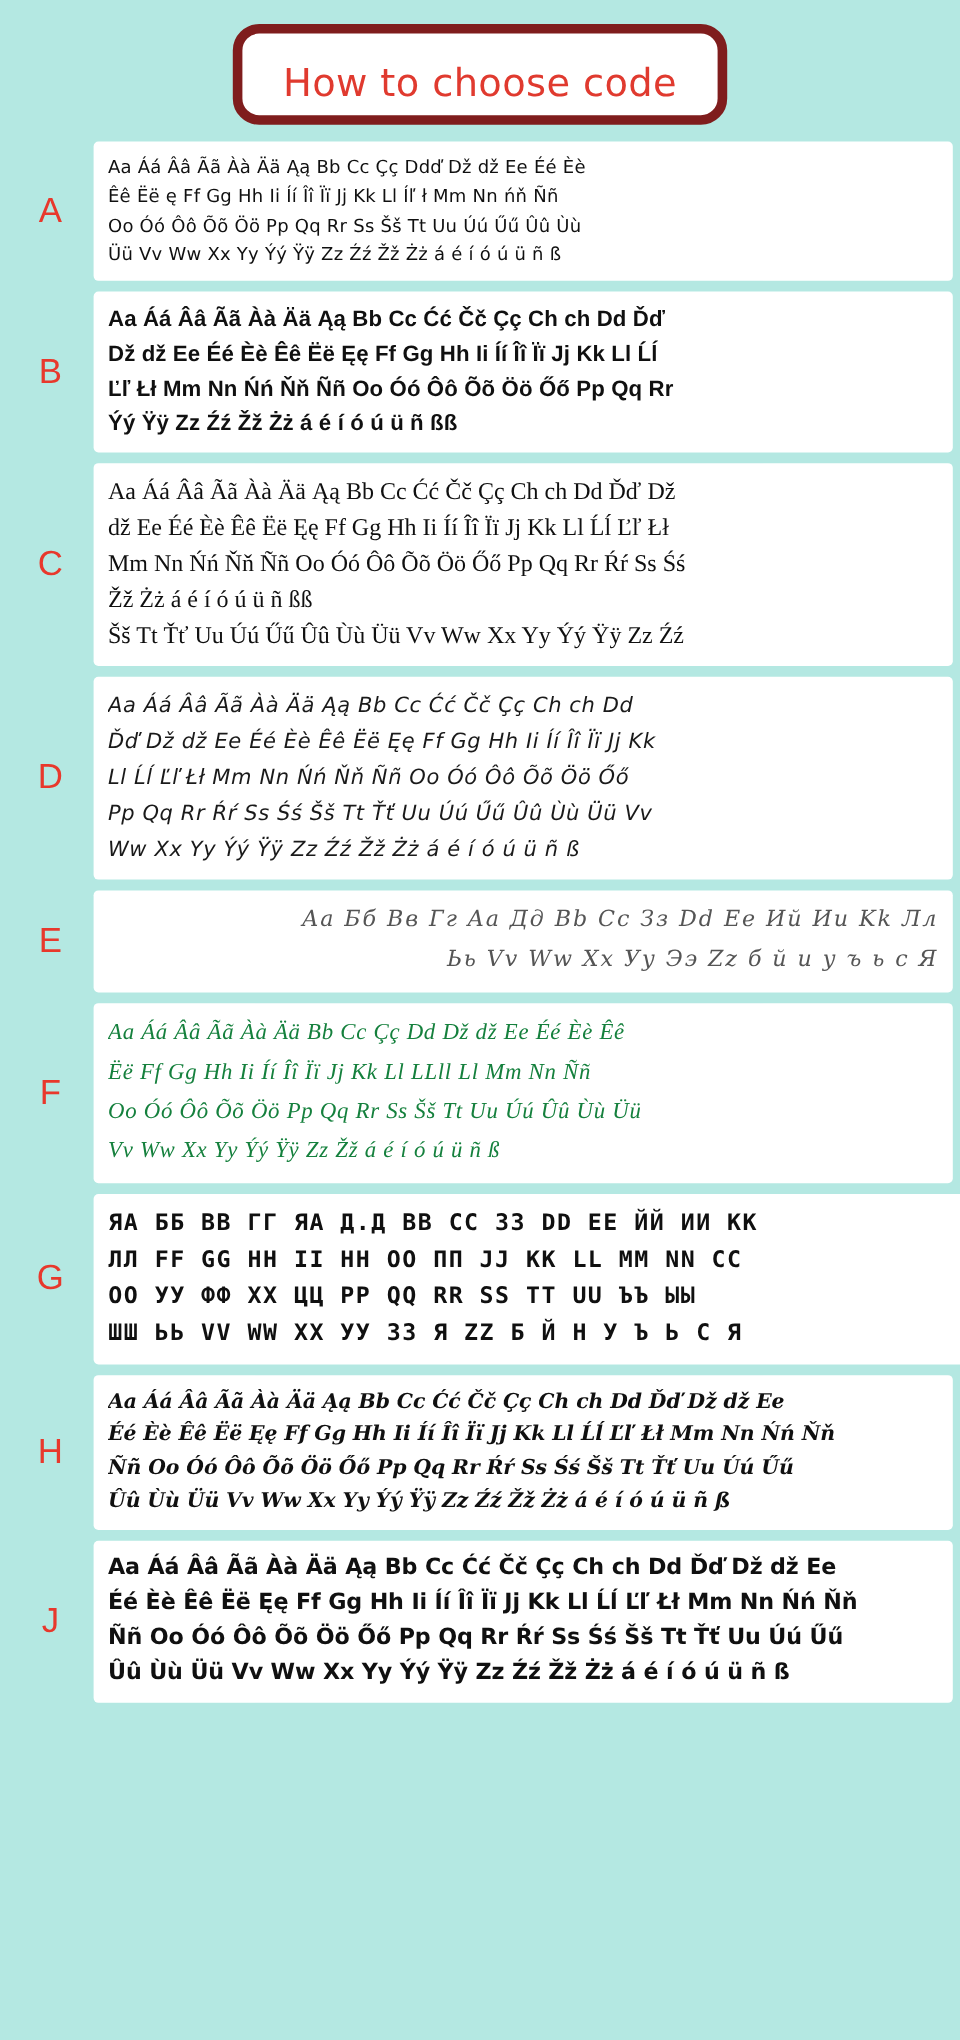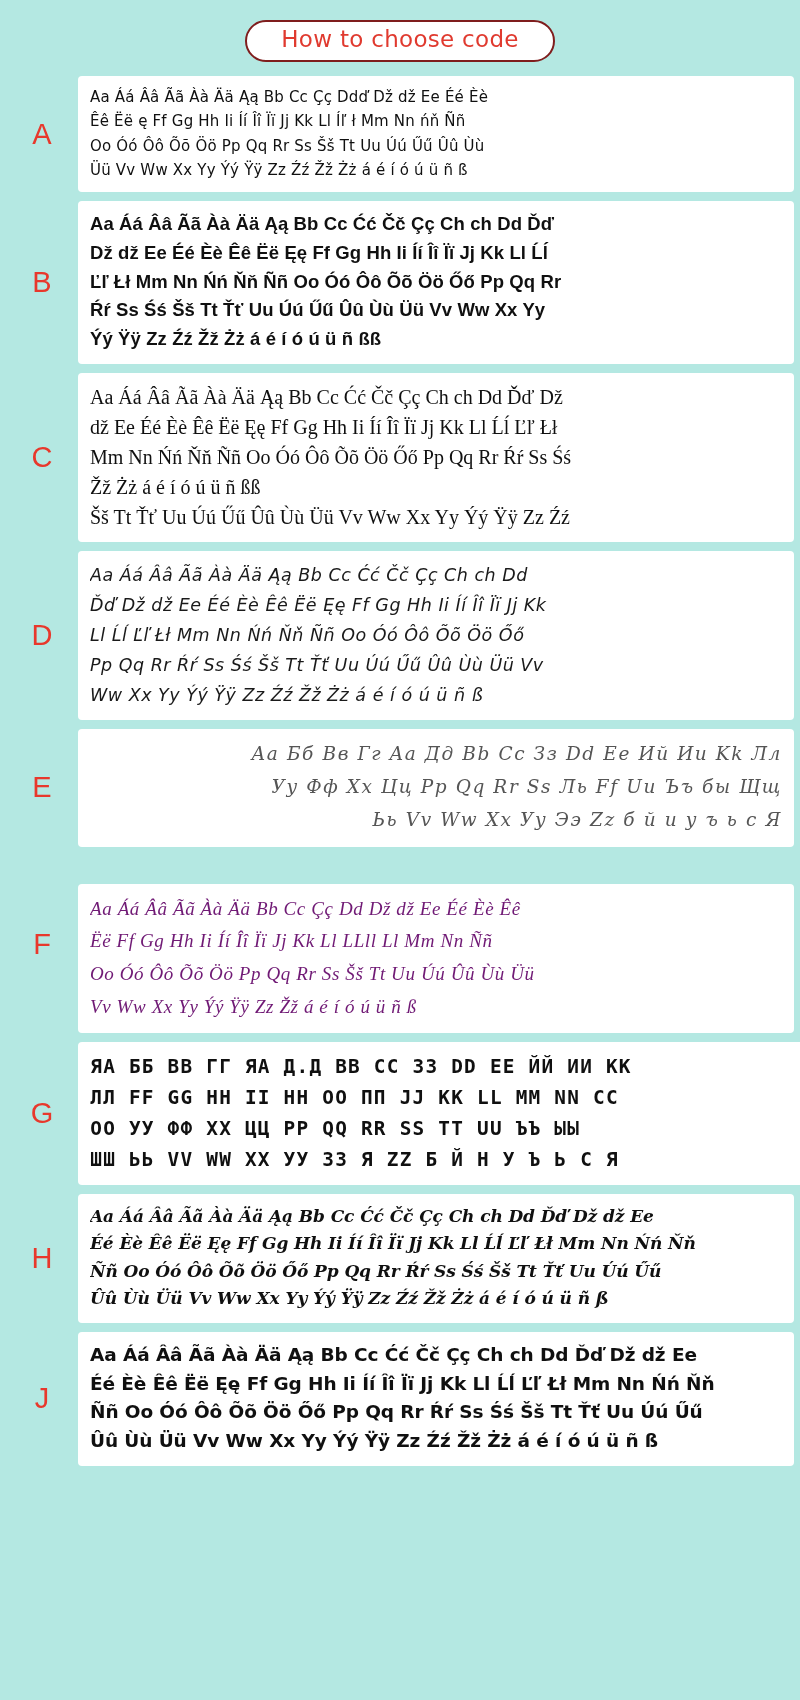--- a/index.html
+++ b/index.html
@@ -20,26 +20,26 @@
     padding: 14px 0 14px 0;
     position: relative;
   }
   .title-wrap {
     display: flex;
     justify-content: center;
     align-items: center;
     margin: 6px 0 14px 0;
   }
   .title-pill {
-    border: 2px solid #7f1d1d;
+    border: 8px solid #7f1d1d;
     border-radius: 22px;
     background: #ffffff;
-    padding: 4px 34px 8px 34px;
+    padding: 22px 34px 8px 34px;
     color: #e03a2f;
-    font-size: 23px;
+    font-size: 32px;
     font-family: "DejaVu Sans", sans-serif;
     letter-spacing: 0.3px;
     white-space: nowrap;
   }
   .rows {
     display: flex;
     flex-direction: column;
     gap: 9px;
     padding: 0 6px 0 6px;
   }
@@ -68,21 +68,21 @@
     white-space: nowrap;
     overflow: hidden;
   }
 
   
   .s-a { font-family: "DejaVu Sans", sans-serif; font-size: 15px; line-height: 1.62; letter-spacing: 0.2px; }
   .s-b { font-family: "Liberation Sans", sans-serif; font-weight: 600; font-size: 18.5px; line-height: 1.55; letter-spacing: 0.1px; }
   .s-c { font-family: "Liberation Serif", serif; font-size: 20px; line-height: 1.5; }
   .s-d { font-family: "DejaVu Sans", sans-serif; font-style: italic; font-size: 17.5px; line-height: 1.72; letter-spacing: 0.5px; color: #1a1a1a; }
   .s-e { font-family: "DejaVu Serif", serif; font-style: italic; font-size: 18.5px; line-height: 1.78; color: #555555; letter-spacing: 1.6px; text-align: right; }
-  .s-f { font-family: "Liberation Serif", serif; font-style: italic; font-size: 19px; line-height: 1.72; color: #701a75; letter-spacing: 0.6px; margin-top: 28px; }
+  .s-f { font-family: "Liberation Serif", serif; font-style: italic; font-size: 19px; line-height: 1.72; color: #15803d; letter-spacing: 0.6px; }
   .s-g { font-family: "DejaVu Sans Mono", monospace; font-weight: bold; font-size: 19px; line-height: 1.62; letter-spacing: 1.2px; transform: scaleX(1.02); transform-origin: left center; }
   .s-h { font-family: "DejaVu Serif", serif; font-weight: bold; font-style: italic; font-size: 17px; line-height: 1.62; letter-spacing: -0.1px; }
   .s-j { font-family: "DejaVu Sans", sans-serif; font-weight: bold; font-size: 18.5px; line-height: 1.56; letter-spacing: -0.1px; }
 </style>
 </head>
 <body>
 
 <div class="page">
 
   <div class="title-wrap">
@@ -98,21 +98,20 @@
           <div class="line">Oo Óó Ôô Õõ Öö Pp Qq Rr Ss Šš Tt Uu Úú Űű Ûû Ùù</div>
           <div class="line">Üü Vv Ww Xx Yy Ýý Ÿÿ Zz Źź Žž Żż á é í ó ú ü ñ ß</div>
         </div>
       </div>
       <div class="row">
         <div class="row-letter">B</div>
         <div class="sample s-b">
           <div class="line">Aa Áá Ââ Ãã Àà Ää Ąą Bb Cc Ćć Čč Çç Ch ch Dd Ďď</div>
           <div class="line">Dž dž Ee Éé Èè Êê Ëë Ęę Ff Gg Hh Ii Íí Îî Ïï Jj Kk Ll Ĺĺ</div>
           <div class="line">Ľľ Łł Mm Nn Ńń Ňň Ññ Oo Óó Ôô Õõ Öö Őő Pp Qq Rr</div>
-          <div class="line">Ŕŕ Ss Śś Šš Tt Ťť Uu Úú Űű Ûû Ùù Üü Vv Ww Xx Yy</div>
           <div class="line">Ýý Ÿÿ Zz Źź Žž Żż á é í ó ú ü ñ ßß</div>
         </div>
       </div>
       <div class="row">
         <div class="row-letter">C</div>
         <div class="sample s-c">
           <div class="line">Aa Áá Ââ Ãã Àà Ää Ąą Bb Cc Ćć Čč Çç Ch ch Dd Ďď Dž</div>
           <div class="line">dž Ee Éé Èè Êê Ëë Ęę Ff Gg Hh Ii Íí Îî Ïï Jj Kk Ll Ĺĺ Ľľ Łł</div>
           <div class="line">Mm Nn Ńń Ňň Ññ Oo Óó Ôô Õõ Öö Őő Pp Qq Rr Ŕŕ Ss Śś</div>
           <div class="line">Žž Żż á é í ó ú ü ñ ßß</div>
@@ -126,21 +125,20 @@
           <div class="line">Ďď Dž dž Ee Éé Èè Êê Ëë Ęę Ff Gg Hh Ii Íí Îî Ïï Jj Kk</div>
           <div class="line">Ll Ĺĺ Ľľ Łł Mm Nn Ńń Ňň Ññ Oo Óó Ôô Õõ Öö Őő</div>
           <div class="line">Pp Qq Rr Ŕŕ Ss Śś Šš Tt Ťť Uu Úú Űű Ûû Ùù Üü Vv</div>
           <div class="line">Ww Xx Yy Ýý Ÿÿ Zz Źź Žž Żż á é í ó ú ü ñ ß</div>
         </div>
       </div>
       <div class="row">
         <div class="row-letter">E</div>
         <div class="sample s-e">
           <div class="line">Aa Бб Вв Гг Aa Дд Bb Cc Зз Dd Ee Ий Ии Kk Лл</div>
-          <div class="line">Уу Фф Xx Цц Pp Qq Rr Ss Ль Ff Uu Ъъ бы Щщ</div>
           <div class="line">Ьь Vv Ww Xx Уу Ээ Zz б й и у ъ ь с Я</div>
         </div>
       </div>
       <div class="row">
         <div class="row-letter">F</div>
         <div class="sample s-f">
           <div class="line">Aa Áá Ââ Ãã Àà Ää Bb Cc Çç Dd Dž dž Ee Éé Èè Êê</div>
           <div class="line">Ëë Ff Gg Hh Ii Íí Îî Ïï Jj Kk Ll LLll Ll Mm Nn Ññ</div>
           <div class="line">Oo Óó Ôô Õõ Öö Pp Qq Rr Ss Šš Tt Uu Úú Ûû Ùù Üü</div>
           <div class="line">Vv Ww Xx Yy Ýý Ÿÿ Zz Žž á é í ó ú ü ñ ß</div>

